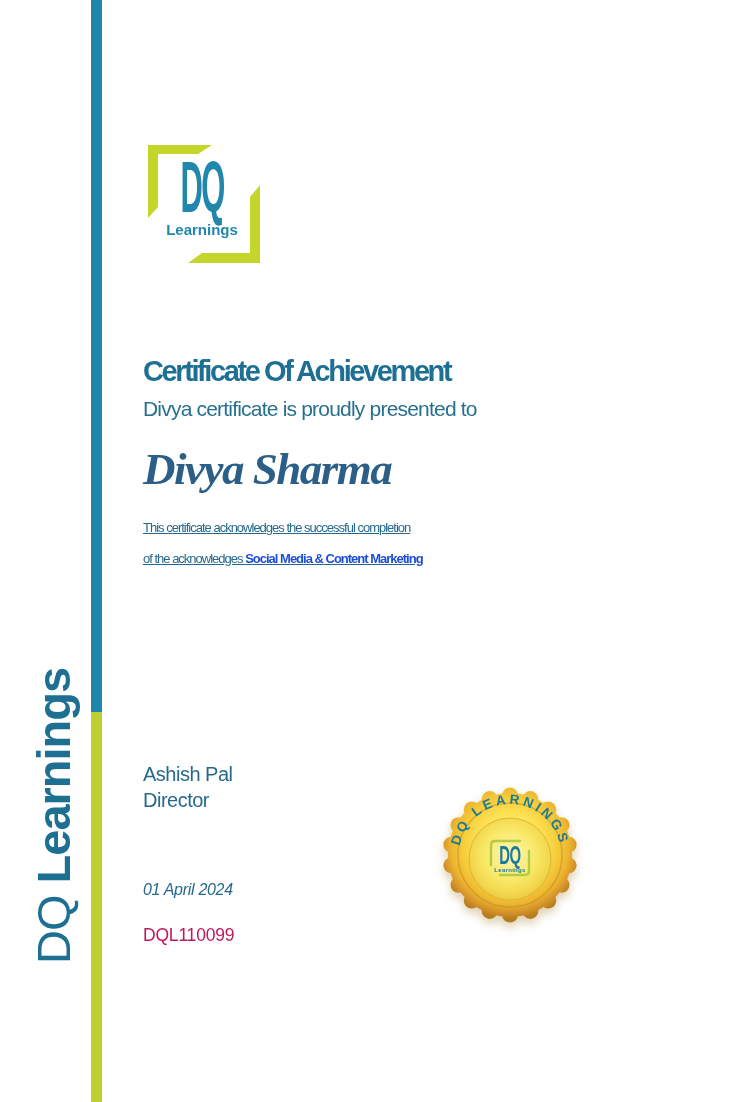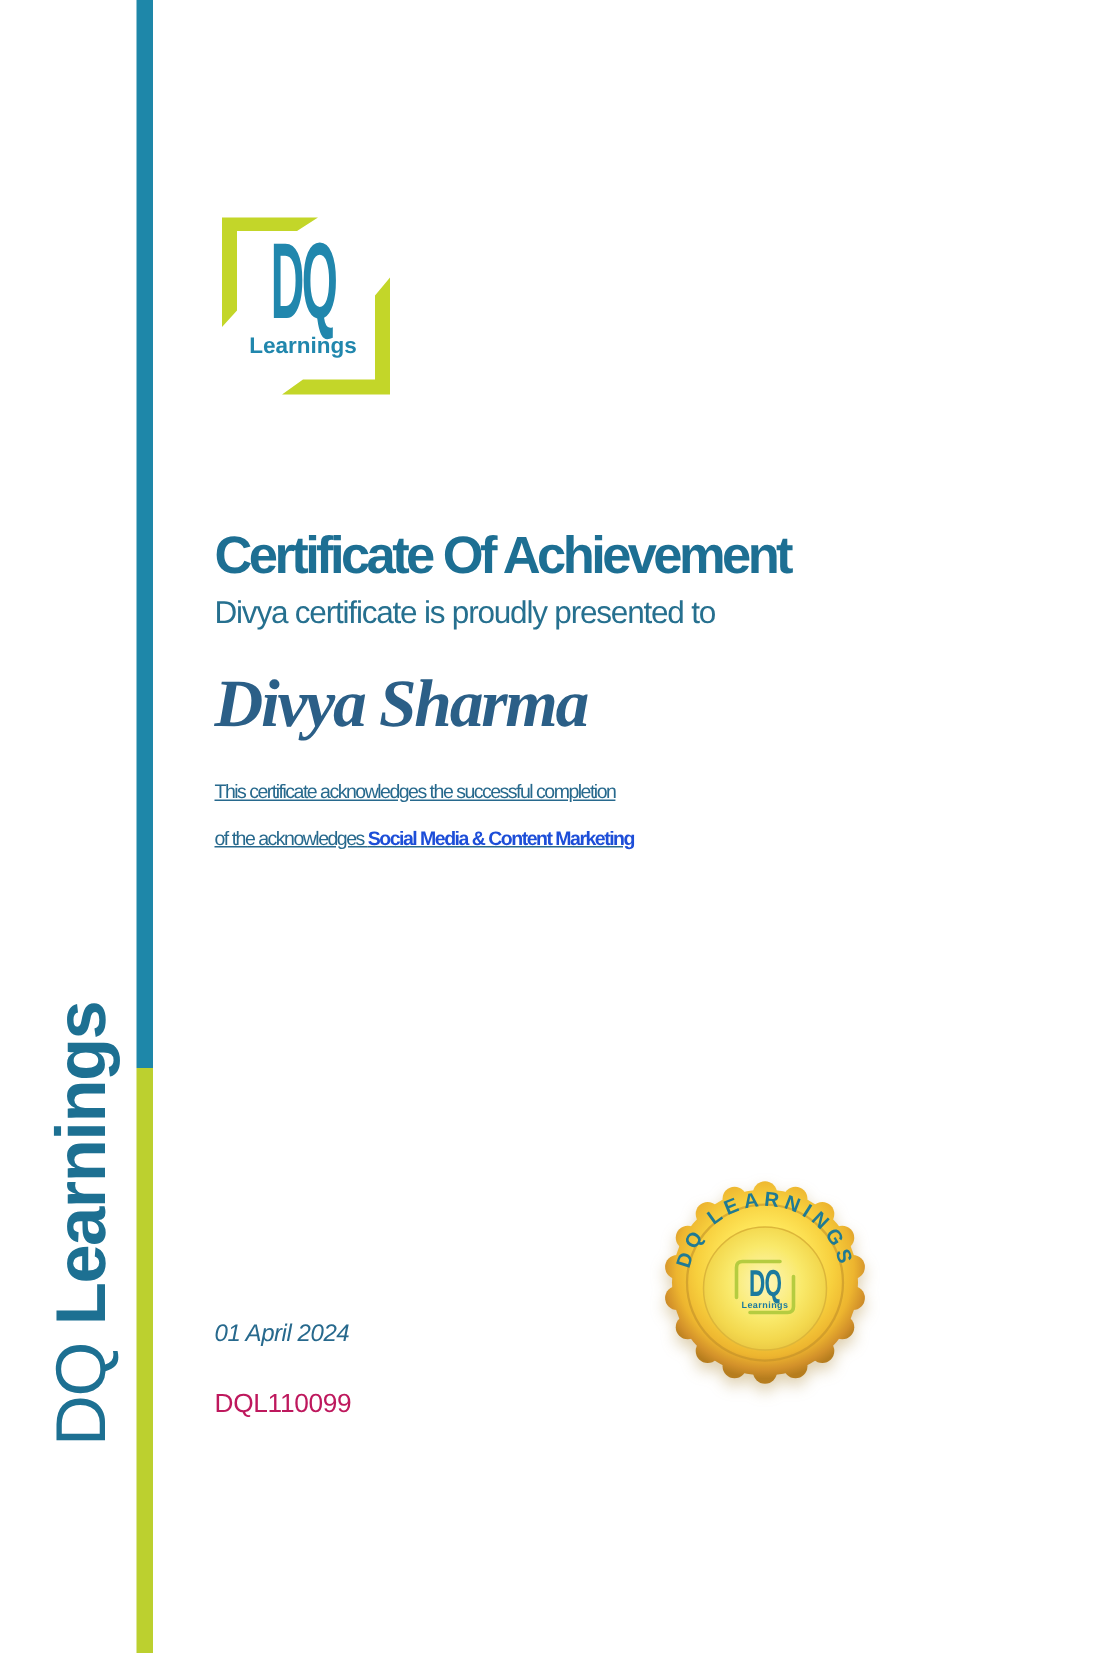--- a/index.html
+++ b/index.html
@@ -14,21 +14,21 @@
     position:absolute;left:28px;top:964px;
     transform:rotate(-90deg);transform-origin:0 0;
     white-space:nowrap;font-size:47px;line-height:52px;
     color:#1d7092;letter-spacing:-1px;
   }
   .vertical-brand .dq{font-weight:400;}
   .vertical-brand .learnings{font-weight:700;}
   .logo-svg{position:absolute;left:146px;top:138px;}
   .title{
     position:absolute;left:143px;top:350px;width:560px;
-    font-size:35px;font-weight:700;line-height:42px;
+    font-size:29px;font-weight:700;line-height:42px;
     color:#1d6f93;letter-spacing:-2.4px;
   }
   .subtitle{
     position:absolute;left:143px;top:396px;width:560px;
     font-size:21px;line-height:26px;color:#26708f;letter-spacing:-0.8px;
   }
   .recipient{
     position:absolute;left:143px;top:443px;width:560px;
     font-family:Liberation Serif, serif;font-style:italic;font-weight:700;
     font-size:45px;line-height:52px;color:#2b5f87;letter-spacing:-1.5px;
@@ -78,20 +78,24 @@
 
   <div class="subtitle">Divya certificate is proudly presented to</div>
 
   <div class="recipient">Divya Sharma</div>
 
   <div class="body-text">
     <span>This certificate acknowledges the successful completion</span><br>
     <span>of the acknowledges </span><span class="bold">Social Media &amp; Content Marketing</span><br>
   </div>
 
+  <div class="signer">
+    <div>Ashish Pal</div>
+    <div>Director</div>
+  </div>
 
   <div class="date-line">01 April 2024</div>
 
   <div class="cert-id">DQL110099</div>
 
   <svg class="badge-svg" width="140" height="140" viewBox="-70 -70 140 140">
     <defs>
       <radialGradient id="goldOuter" gradientUnits="userSpaceOnUse" cx="0" cy="-10" r="74">
         <stop offset="0%" stop-color="#fff6a6"></stop>
         <stop offset="35%" stop-color="#ffe95e"></stop>

